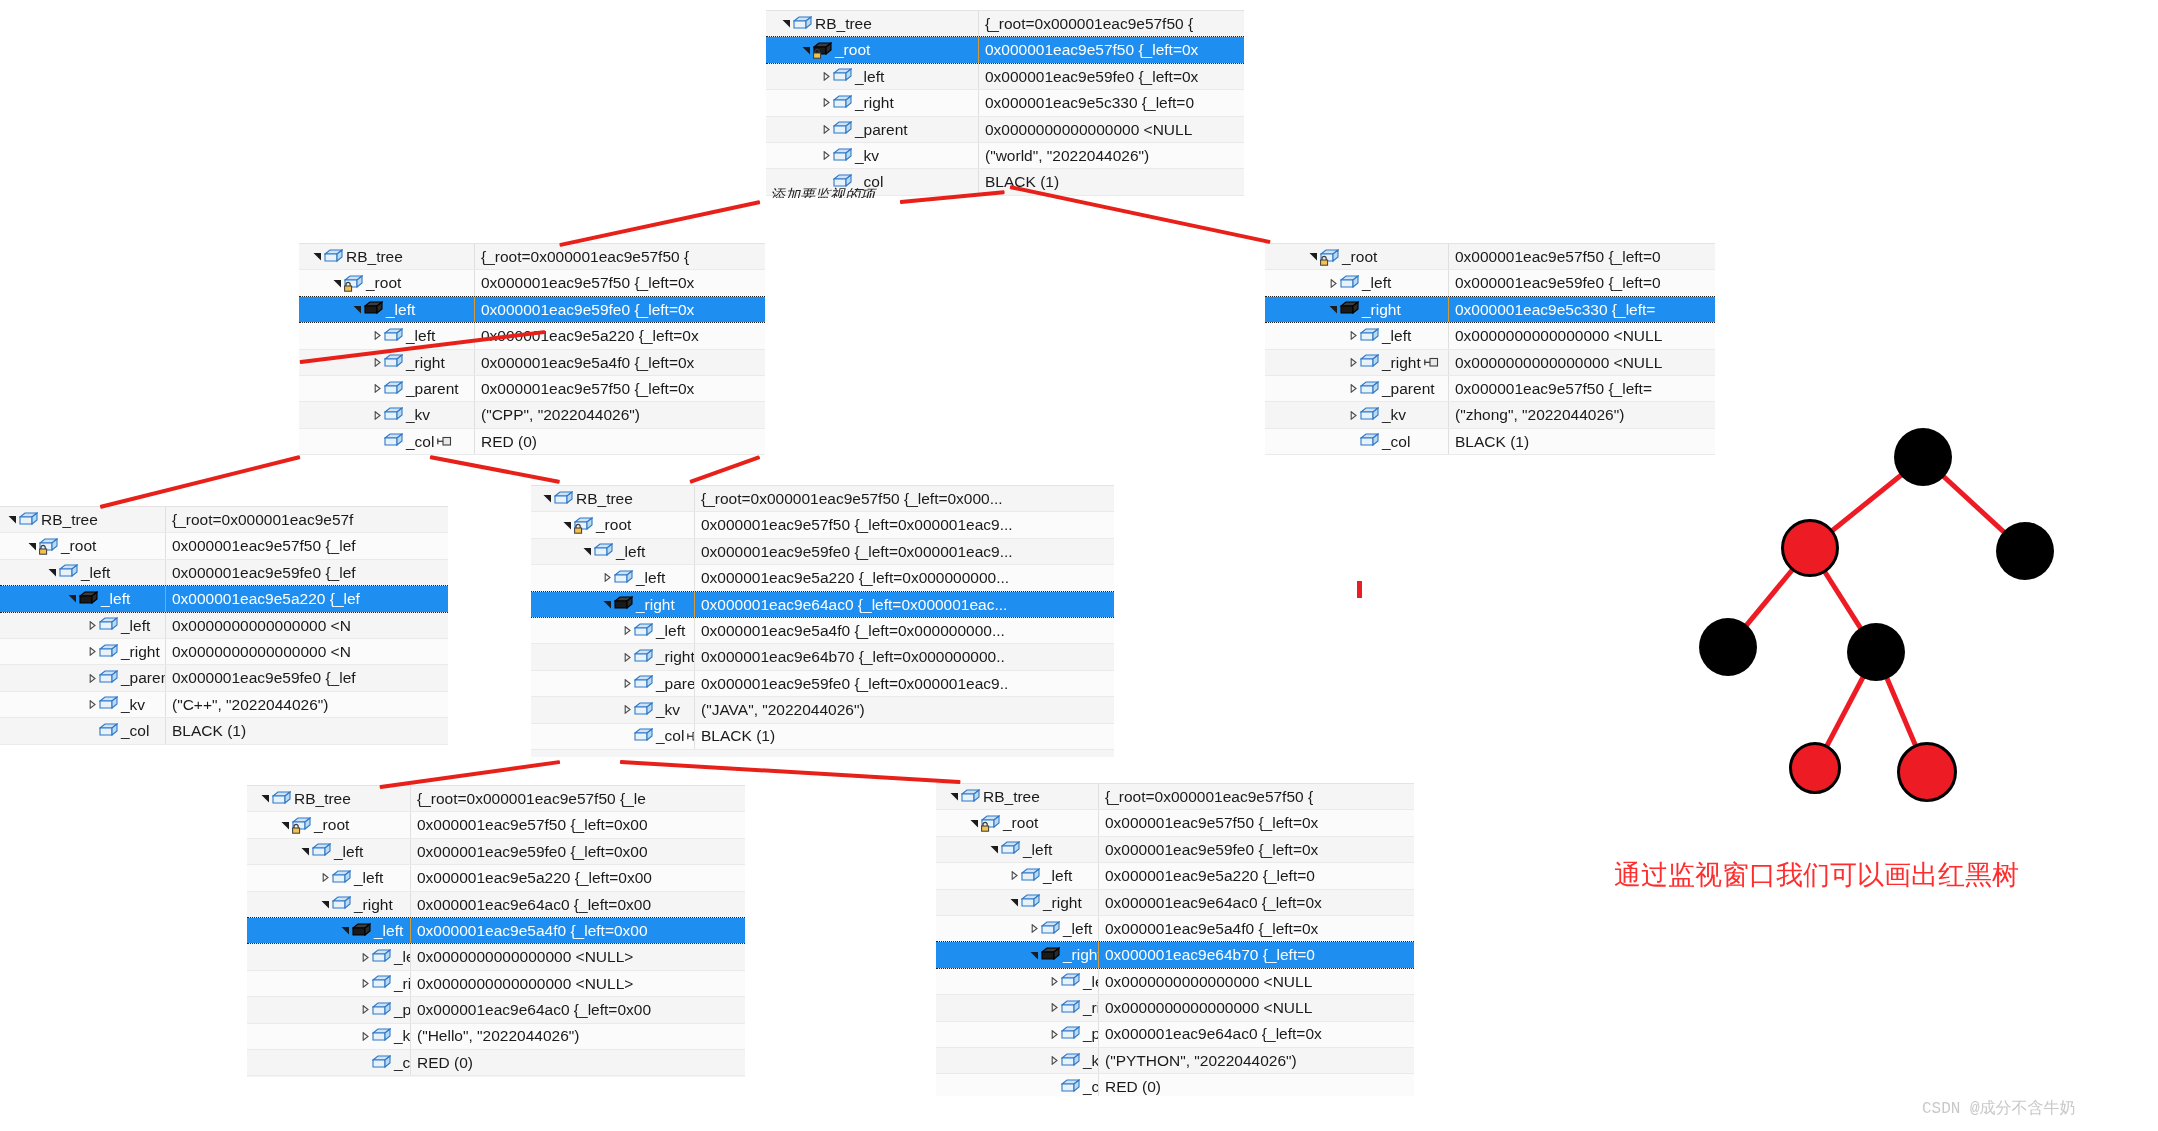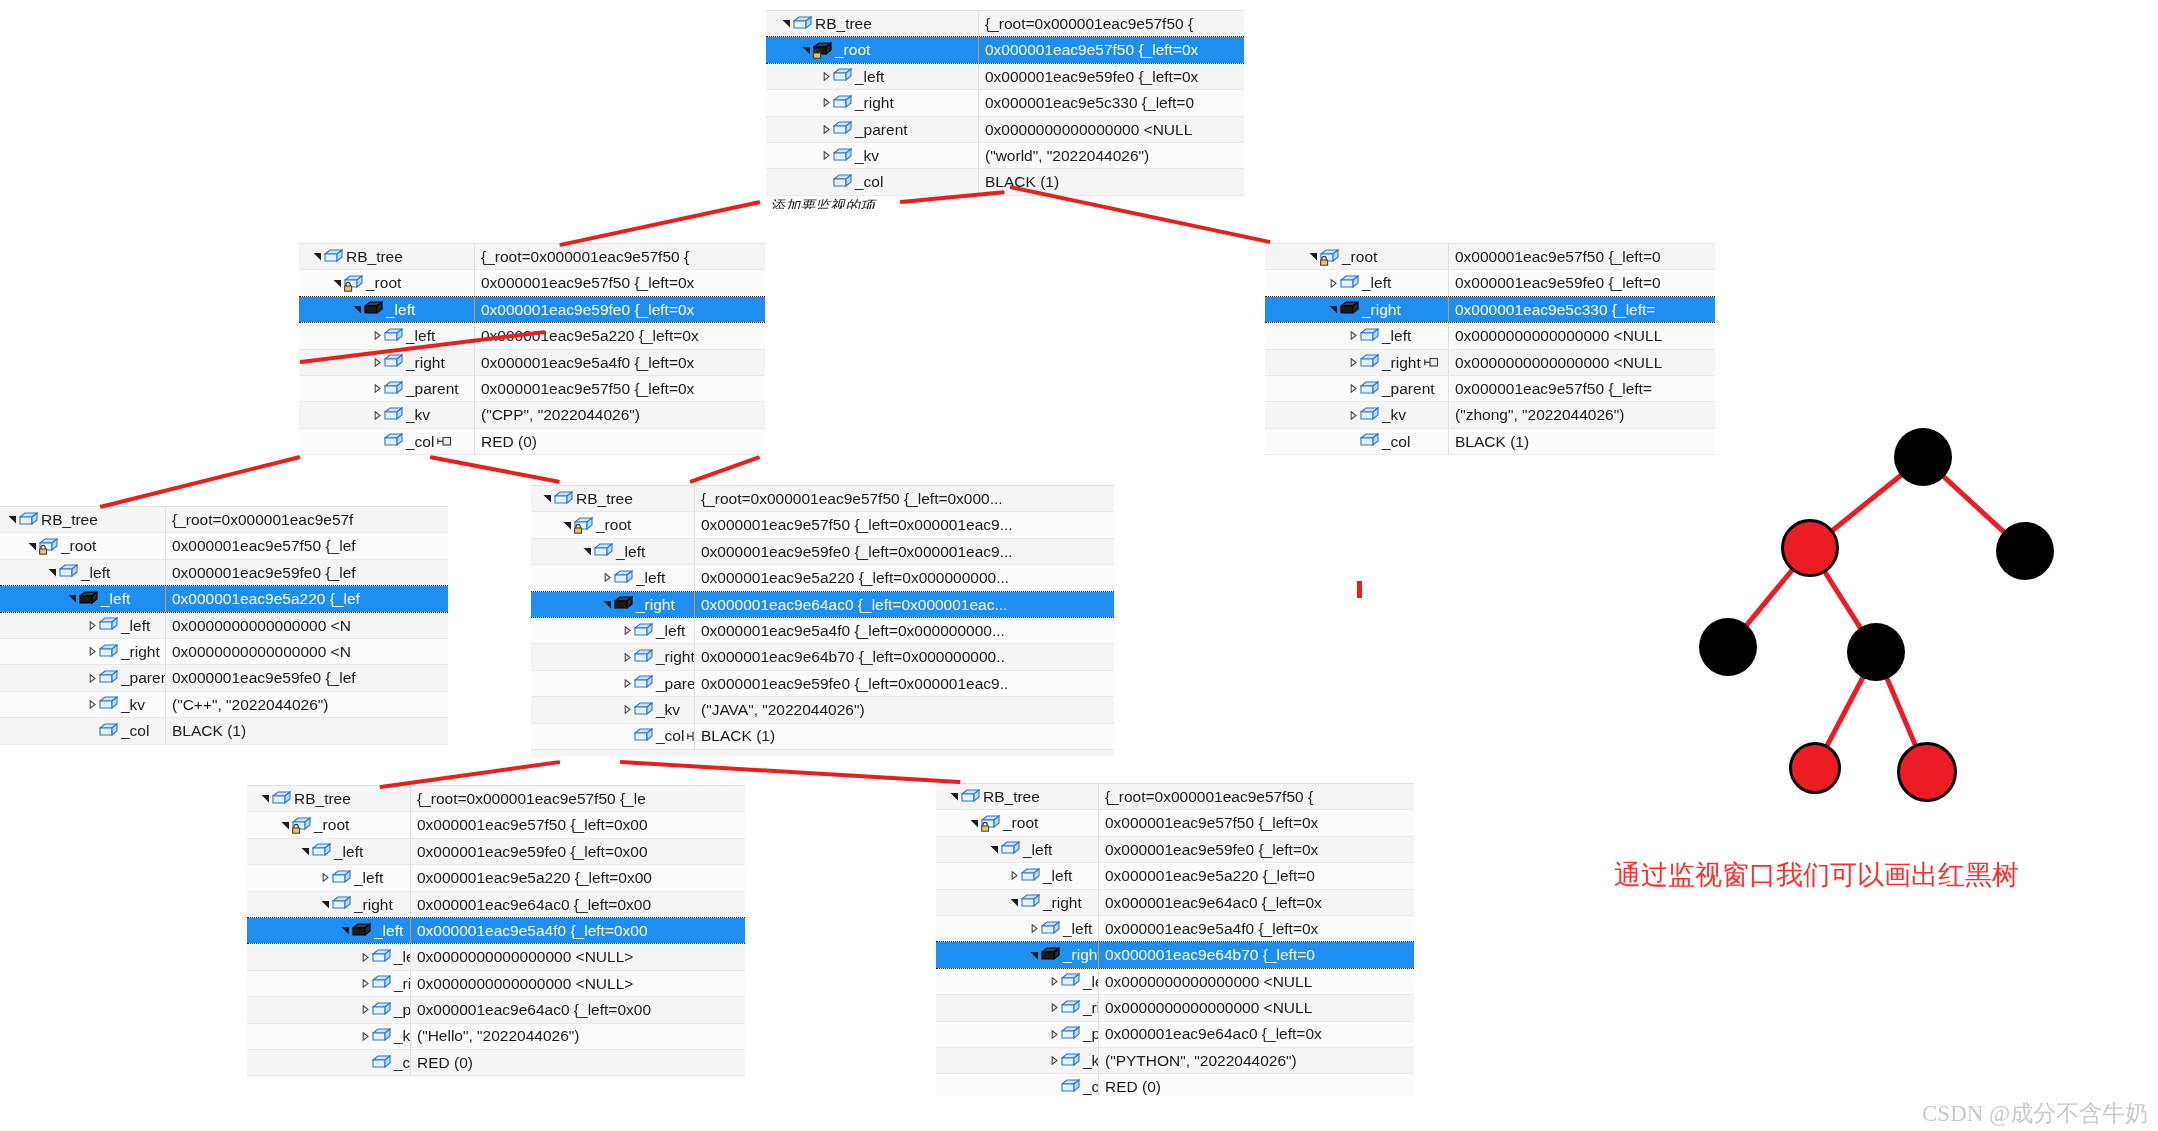--- a/index.html
+++ b/index.html
@@ -35,22 +35,22 @@
 
   .arrow{position:absolute;background:#e8201a;transform-origin:0 50%;height:4px;
          border-radius:1px;}
   .node{position:absolute;border-radius:50%;}
   .node.black{background:#000000;}
   .node.red{background:#ed1c24;border:3px solid #000000;box-sizing:border-box;}
   .edge{position:absolute;background:#ed1c24;height:5px;transform-origin:0 50%;}
 
   .cn-note{position:absolute;color:#ff2d2d;font-size:27px;
            font-family:"DejaVu Sans","Liberation Sans",sans-serif;white-space:nowrap;}
-  .watermark{position:absolute;color:#c9c9c9;font-size:23px;white-space:nowrap;
-             font-family:Liberation Serif, serif;}
+  .watermark{position:absolute;color:#c9c9c9;font-size:16px;white-space:nowrap;
+             font-family:Liberation Mono, monospace;}
   .cutlabel{position:absolute;font-size:15px;color:#222;white-space:nowrap;
             font-family:"DejaVu Sans","Liberation Sans",sans-serif;
             font-style:italic;overflow:hidden;height:12px;}
   .tickmark{position:absolute;background:#ed1c24;}
 </style>
 </head>
 <body>
 
 <div class="panel" id="panel0" style="left:766px;top:10px;width:478px;height:185px;">
     <div class="row">
@@ -1415,21 +1415,21 @@
           </svg>
         </span>
         <span class="txt">_col</span>
       </div>
       <div class="valcell">
         <span class="txt">RED (0)</span>
       </div>
     </div>
   </div>
 
-<div class="cutlabel" style="left:770px;top:197px;width:200px;font-style:italic;">添加要监视的项</div>
+<div class="cutlabel" style="left:770px;top:186px;width:200px;font-style:italic;">添加要监视的项</div>
 
 <div id="arrows">
     <div class="arrow" style="left: 760px; top: 200px; width: 204.57px; transform: rotate(167.866deg);"></div>
     <div class="arrow" style="left: 900px; top: 200px; width: 105.475px; transform: rotate(-5.44033deg);"></div>
     <div class="arrow" style="left: 1010px; top: 185px; width: 265.754px; transform: rotate(11.9442deg);"></div>
     <div class="arrow" style="left: 545px; top: 330px; width: 246.83px; transform: rotate(173.019deg);"></div>
     <div class="arrow" style="left: 430px; top: 455px; width: 132.382px; transform: rotate(10.8855deg);"></div>
     <div class="arrow" style="left: 300px; top: 455px; width: 206.155px; transform: rotate(165.964deg);"></div>
     <div class="arrow" style="left: 560px; top: 760px; width: 181.728px; transform: rotate(172.093deg);"></div>
     <div class="arrow" style="left: 620px; top: 760px; width: 340.588px; transform: rotate(3.36646deg);"></div>

